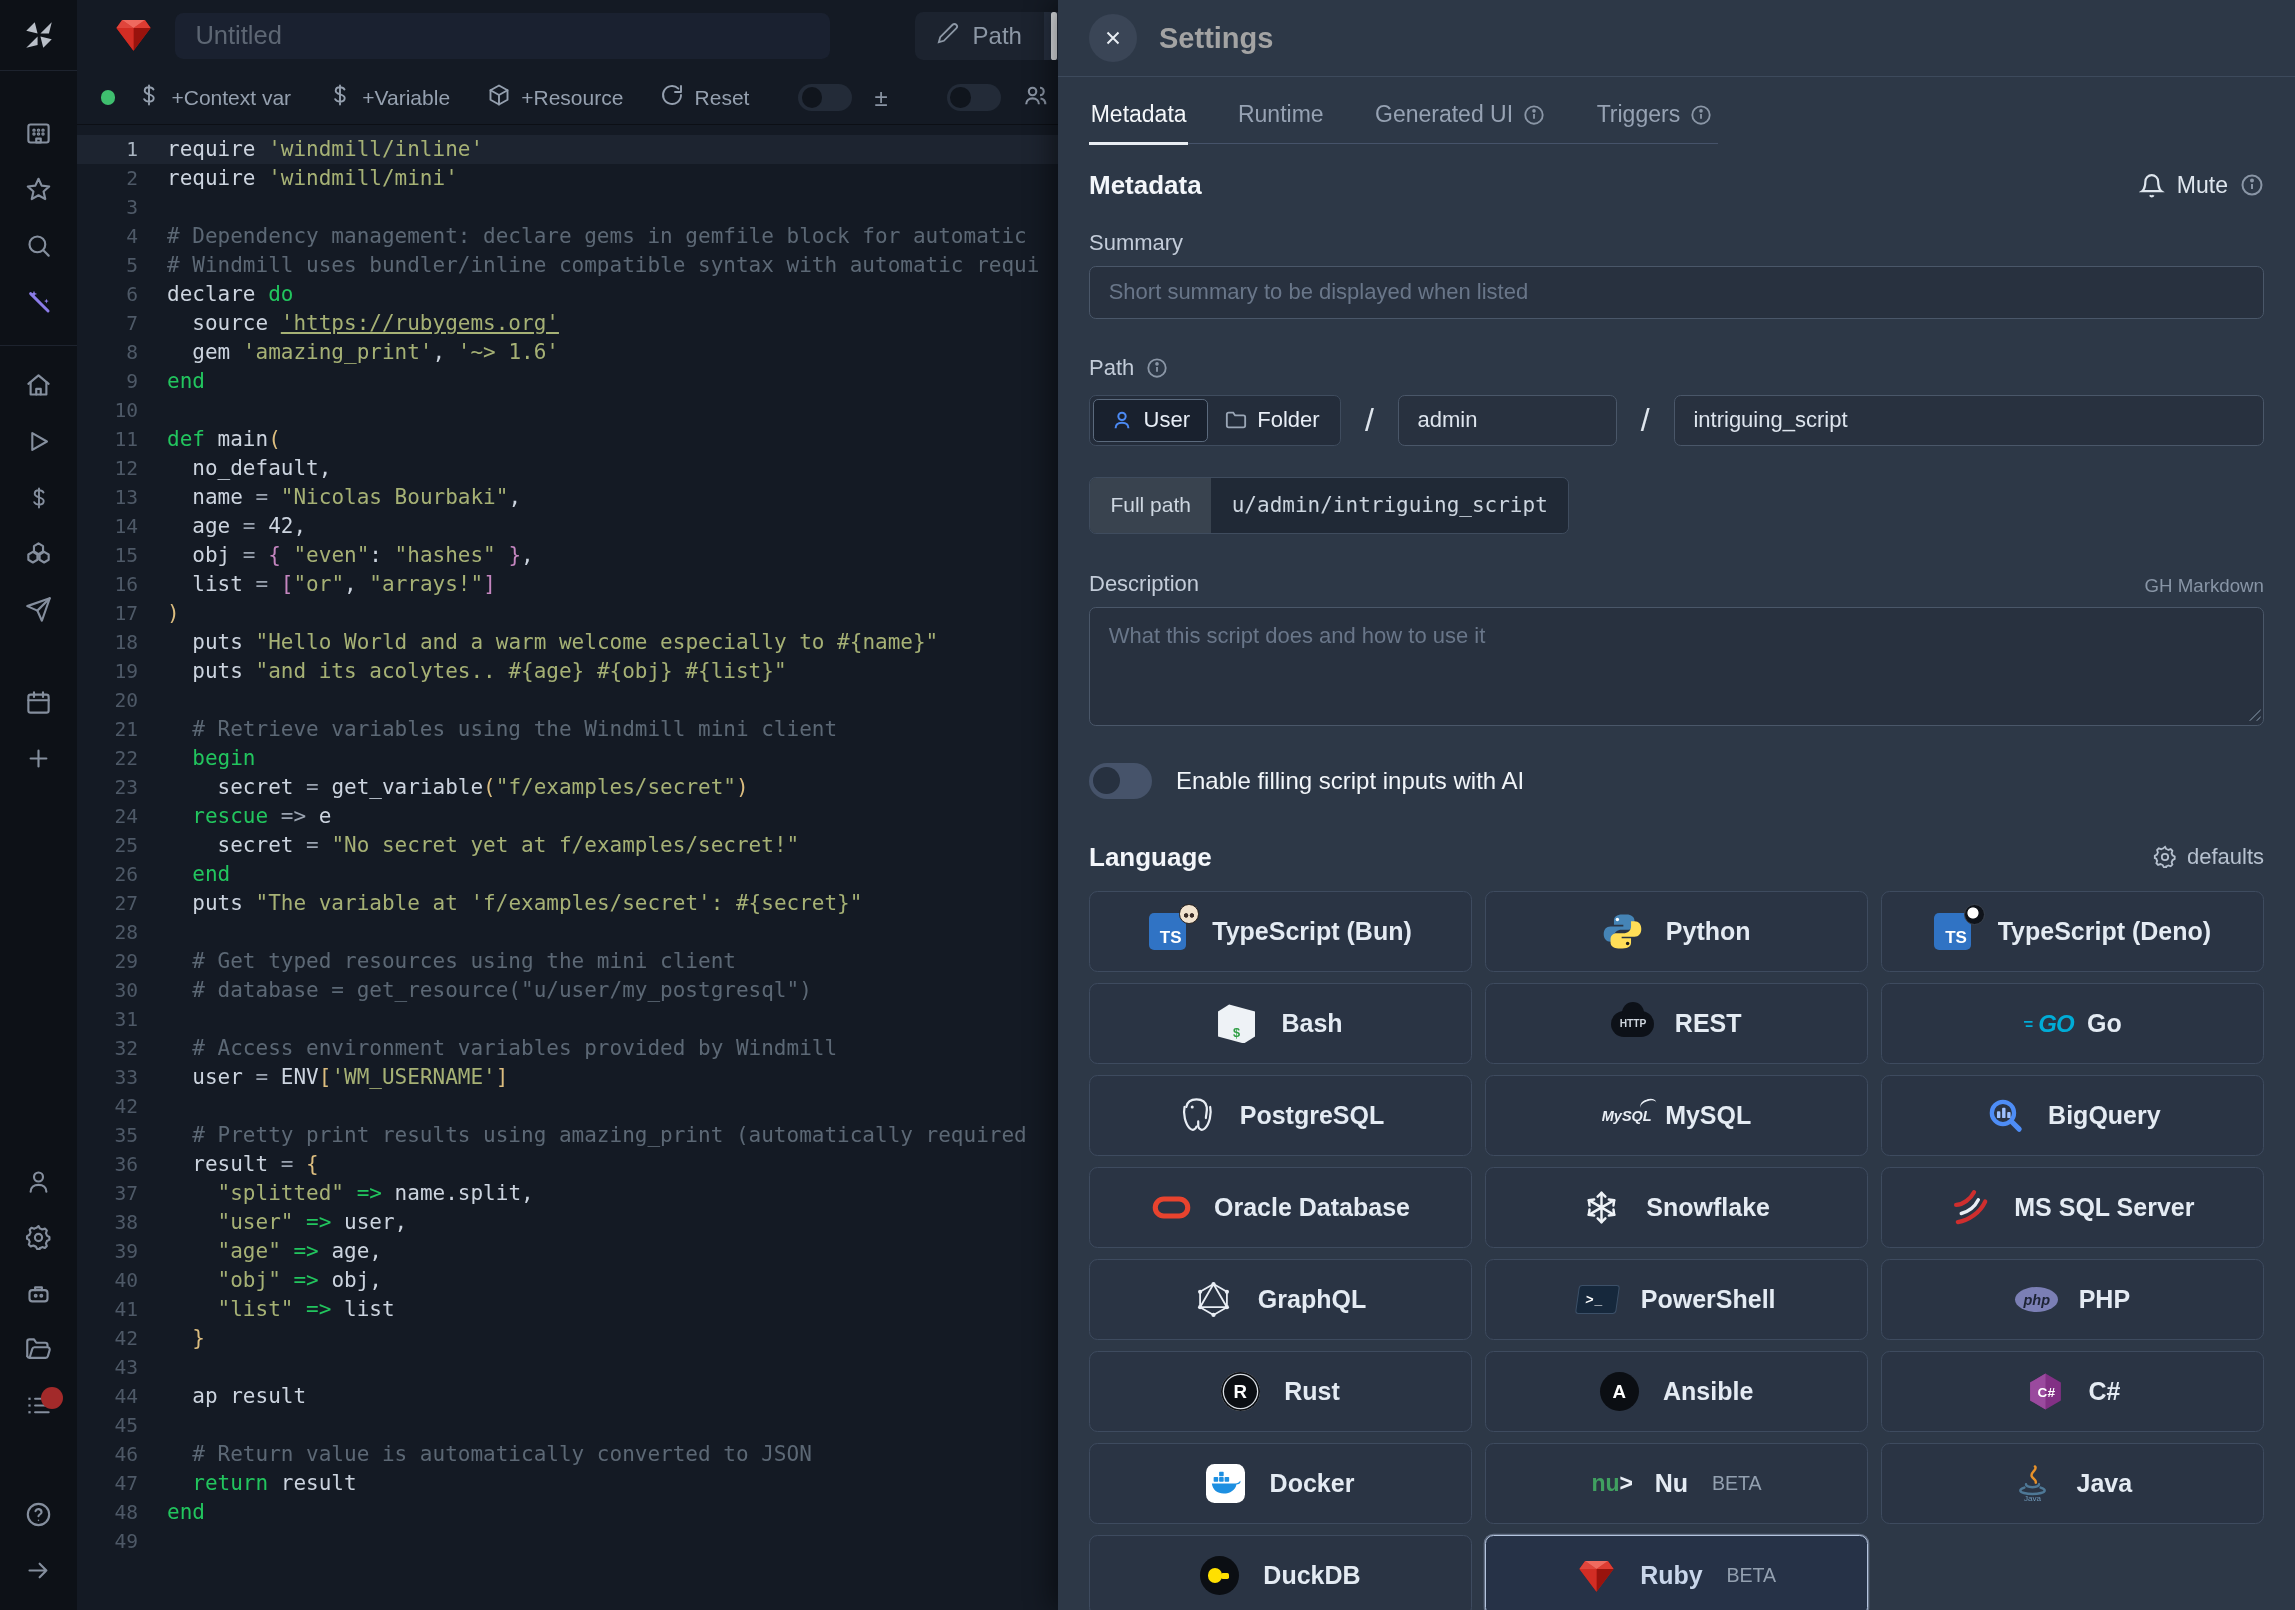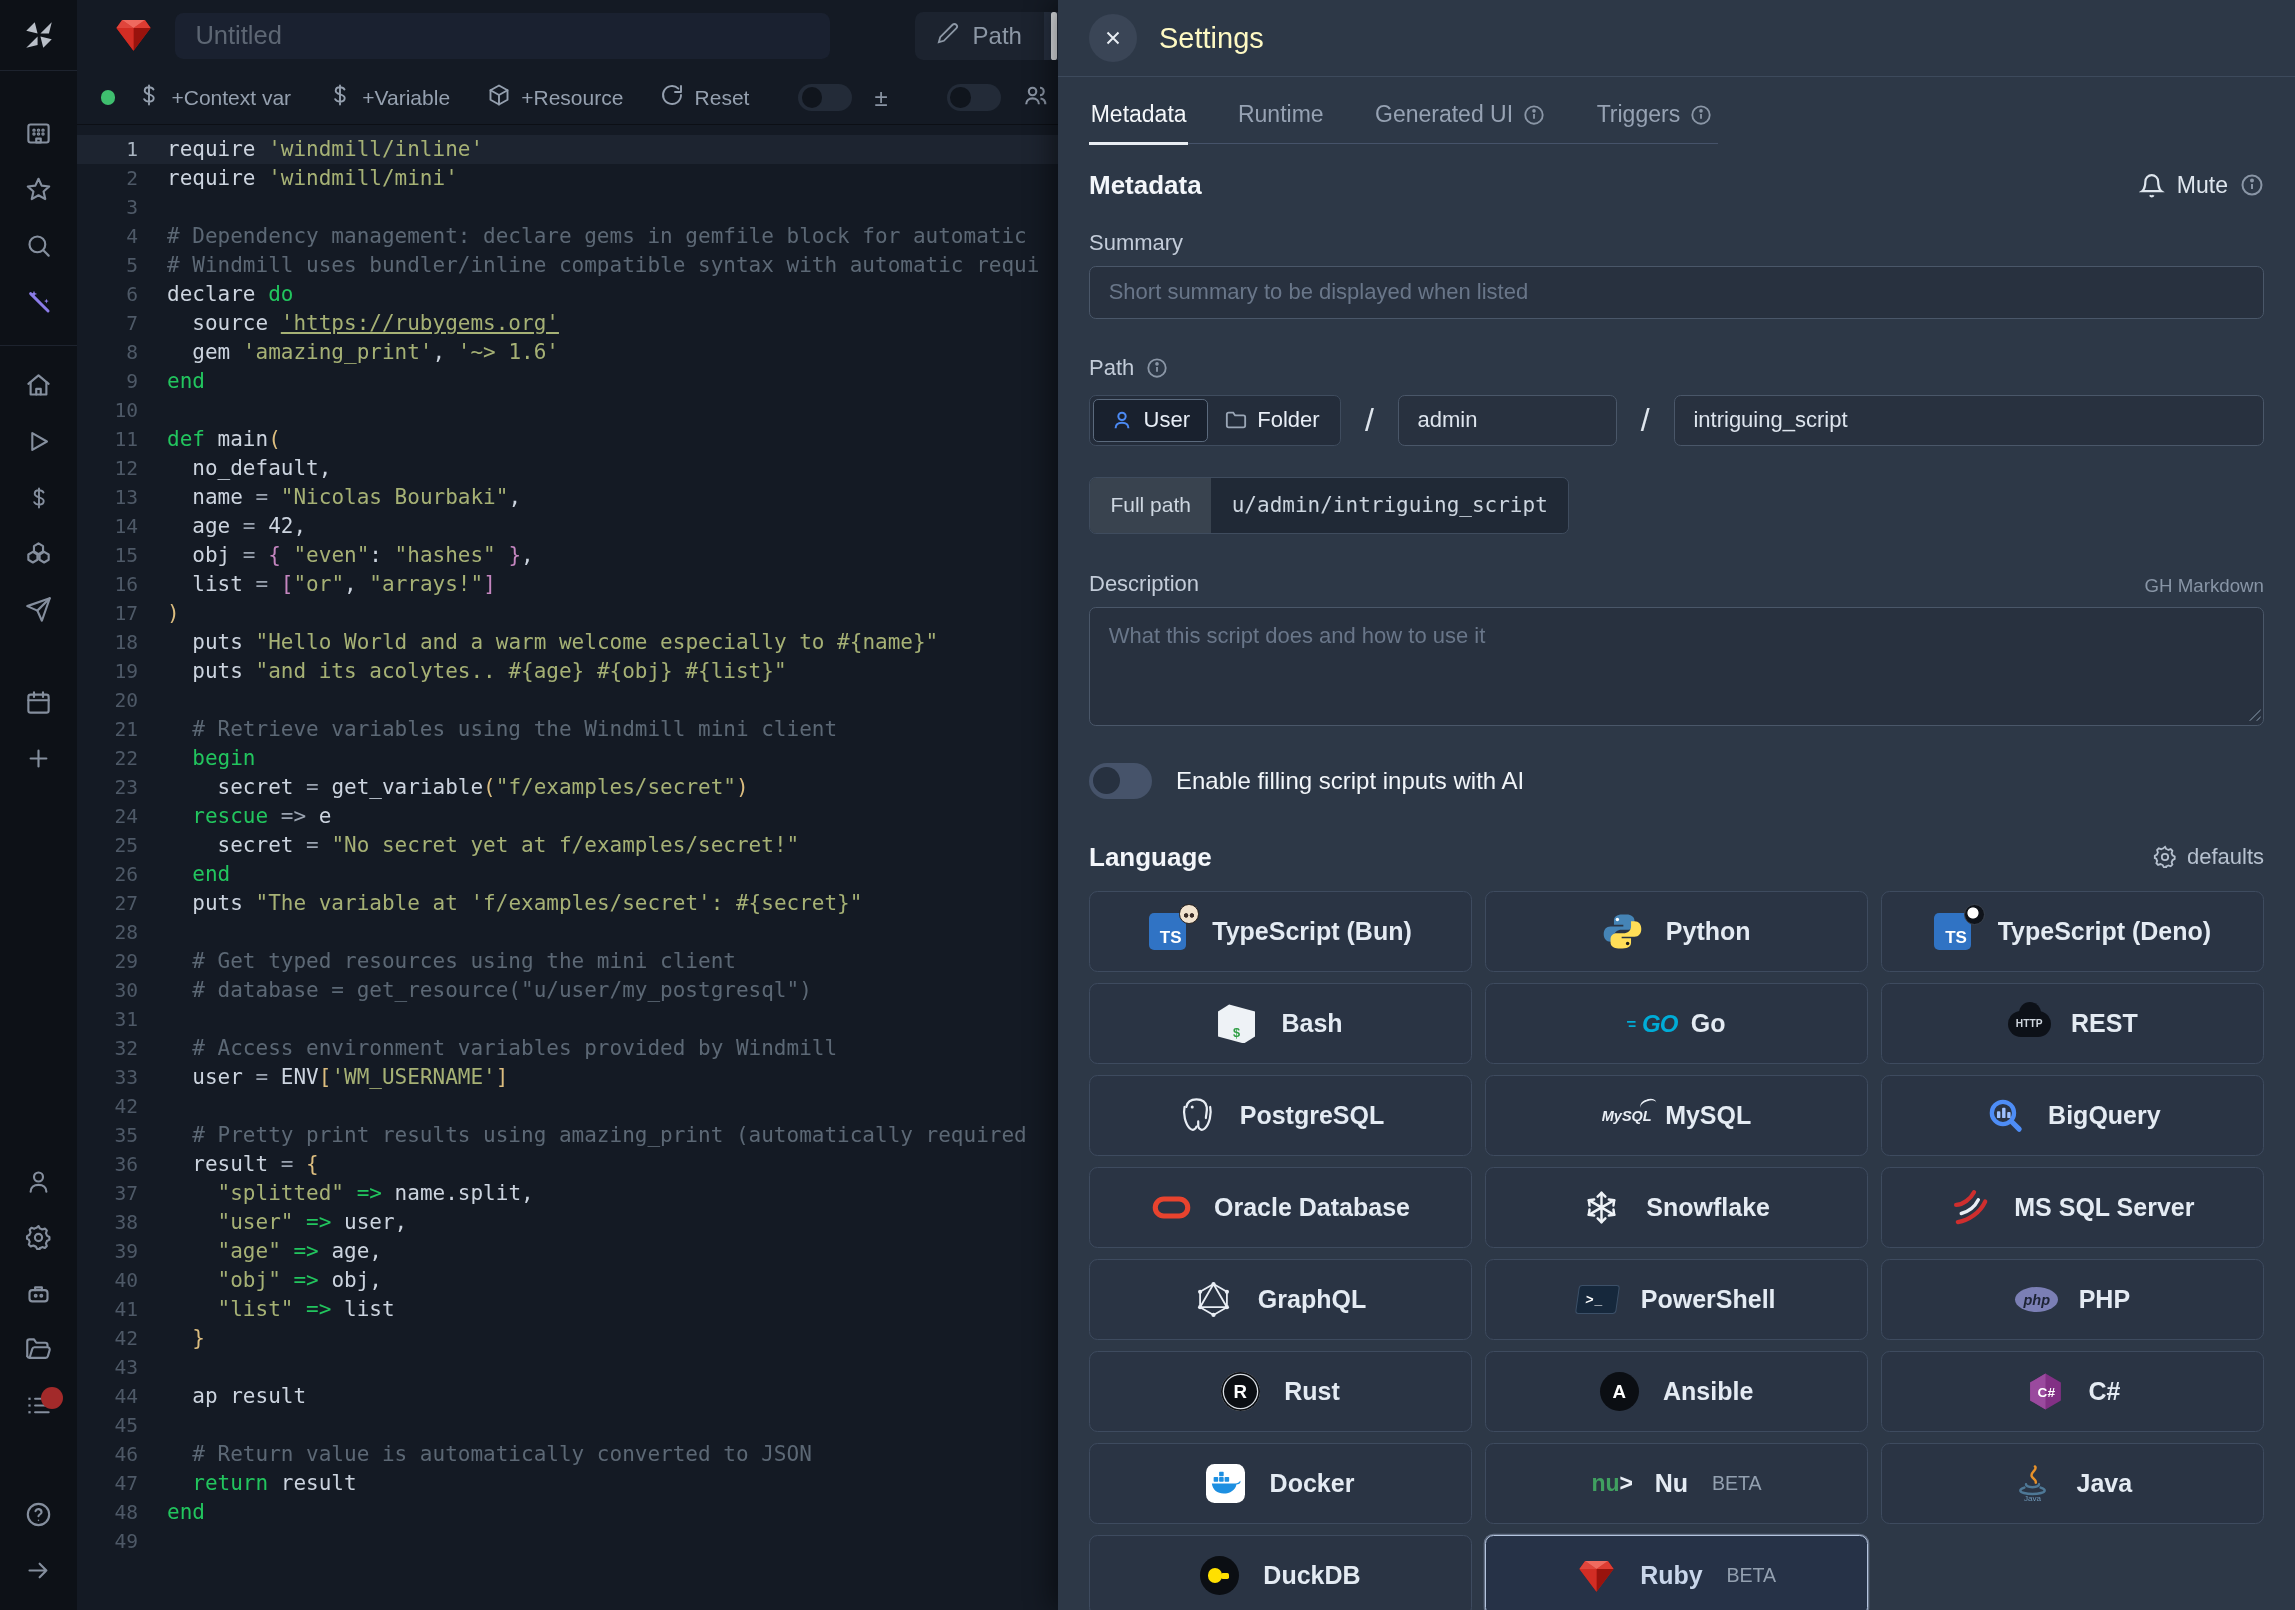--- a/index.html
+++ b/index.html
@@ -59,21 +59,21 @@
   .g{color:#dcbd7f}.m{color:#c586c0}.o{color:#9aa3b0}
   .us{color:#a6b175;text-decoration:underline}
 
   
   .panel { position:absolute; left:1058px; top:0; right:0; bottom:0; background:#2d3847;
            z-index:5; box-shadow:-8.5px 0 25.5px rgba(0,0,0,.45); display:flex; flex-direction:column; }
   .panel-header { height:77px; display:flex; align-items:center; gap:22px; padding:0 31px;
                   border-bottom:0.9px solid #3d4a5c; flex:none; }
   .close-btn { width:48px; height:48px; border-radius:50%; background:#3a4556; color:#e8edf3;
                display:flex; align-items:center; justify-content:center; cursor:pointer; flex:none; }
-  .panel-title { font-size:29px; font-weight:400; color:#fef9c3; }
+  .panel-title { font-size:29px; font-weight:700; color:#a3a3a3; }
   .tabbar { padding:12px 31px 0; flex:none; }
   .tabs-inner { display:inline-flex; gap:48px; border-bottom:1.7px solid #46536a; min-width:629px; }
   .tab { padding:12px 1.7px 15.3px; font-size:23px; color:#96a2b3; display:flex; align-items:center;
          gap:10.2px; cursor:pointer; position:relative; }
   .tab.active { color:#f4f7fa; }
   .tab.active::after { content:""; position:absolute; left:0; right:0; bottom:-1.7px; height:3.4px; background:#e8edf3; }
   .panel-body { padding:0 31px; overflow:hidden; flex:1; }
 
   .row-between { display:flex; align-items:center; justify-content:space-between; }
   .h2 { font-size:26px; font-weight:600; color:#f3f6fa; }
@@ -604,36 +604,36 @@
             <span class="ll">TypeScript (Deno)</span>
           </div>
           <div class="lang-card">
             <span class="lang-icon">
               <span class="bash-cube">$</span>
             </span>
             <span class="ll">Bash</span>
           </div>
           <div class="lang-card">
             <span class="lang-icon">
+              <span class="rest-cloud">
+                <span>HTTP</span>
+              </span>
+            </span>
+            <span class="ll">REST</span>
+          </div>
+          <div class="lang-card">
+            <span class="lang-icon">
               <span class="go-wrap">
                 <svg width="12" height="17" viewBox="0 0 14 20">
                   <path d="M0 8h10M2 13h8" stroke="#00acd7" stroke-width="2"></path>
                 </svg>
                 <span class="go-txt">GO</span>
               </span>
             </span>
             <span class="ll">Go</span>
-          </div>
-          <div class="lang-card">
-            <span class="lang-icon">
-              <span class="rest-cloud">
-                <span>HTTP</span>
-              </span>
-            </span>
-            <span class="ll">REST</span>
           </div>
           <div class="lang-card">
             <span class="lang-icon">
               <svg width="41" height="41" viewBox="0 0 48 48" fill="none" stroke="#e9eef5" stroke-width="2.6" stroke-linecap="round">
                 <path d="M40 14c2 8-1 20-6 25-3 3-7 2-8-2v-6"></path>
                 <path d="M10 14c-2 8 1 20 6 25 3 3 7 2 8-2"></path>
                 <path d="M12 14C13 8 18 5 24 5s11 3 12 9c.8 5-1 9-1 13"></path>
                 <circle cx="19" cy="14" r="1.8" fill="#e9eef5" stroke="none"></circle>
               </svg>
             </span>

